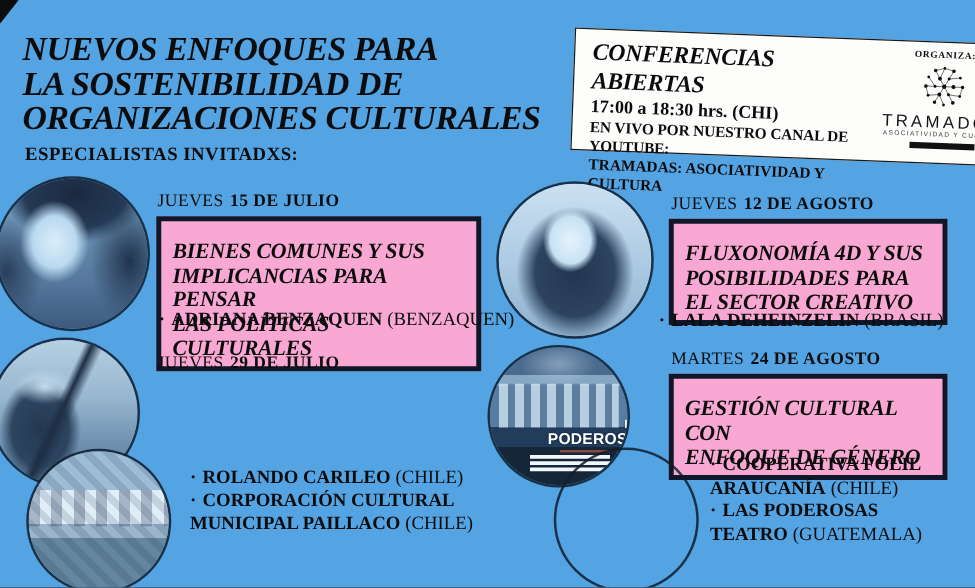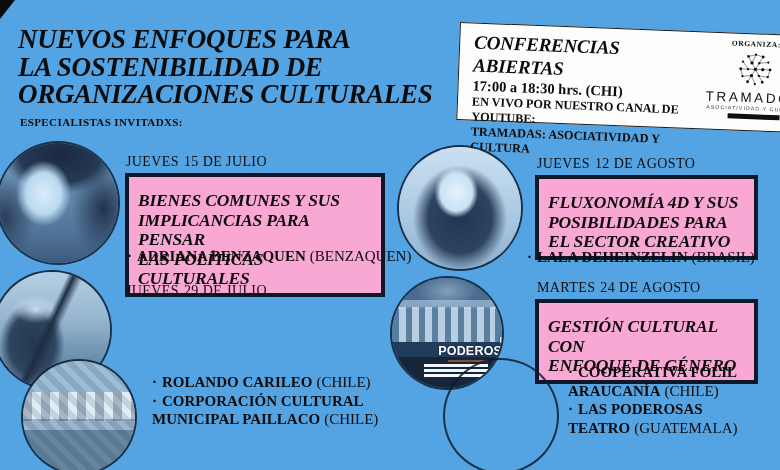--- a/index.html
+++ b/index.html
@@ -14,21 +14,21 @@
   
   .corner-mark{left:0;top:0;width:15px;height:19px;background:#0c0c0c;
     clip-path:polygon(0 0,100% 0,0 100%);}
 
   
   .header{left:18px;top:26px;width:450px;}
   .poster-title{
     font-size:27px;line-height:27.5px;font-weight:bold;font-style:italic;
     letter-spacing:-0.3px;white-space:pre-line;margin:0;
   }
-  .poster-subtitle{margin-top:7px;margin-left:2px;font-size:11px;font-weight:bold;letter-spacing:.4px;}
+  .poster-subtitle{margin-top:7px;margin-left:2px;font-size:15px;font-weight:bold;letter-spacing:.4px;}
 
   
   .info-box{
     left:460px;top:22px;width:364px;height:96px;background:#fdfdfc;
     border:1.5px solid #1a1a1a;transform:rotate(2.2deg);transform-origin:0 0;
   }
   .info-text{position:absolute;left:14px;top:7px;width:238px;}
   .conf-title{font-size:19px;line-height:23px;font-weight:bold;font-style:italic;letter-spacing:-0.2px;}
   .conf-time{font-size:14.5px;line-height:18px;font-weight:bold;}
   .conf-live{font-size:12.3px;line-height:15px;font-weight:bold;letter-spacing:-0.1px;}
@@ -42,21 +42,21 @@
   }
   .logo-tagline{
     font-family:"Liberation Sans", sans-serif;font-size:5.2px;letter-spacing:1.1px;
     white-space:nowrap;width:130px;margin-left:-21px;text-align:center;color:#3a3a3a;
   }
   .logo-bar{width:52px;height:5px;background:#111;margin:3px auto 0;}
 
   
   .date-line{font-size:14px;line-height:16px;letter-spacing:.4px;white-space:nowrap;}
   .date-line .day{margin-right:5px;font-weight:normal;}
-  .date-line .drest{font-weight:normal;text-align:center;}
+  .date-line .drest{font-weight:bold;text-align:center;}
   .title-box{
     background:#f9a8d4;border:4px solid #0f172a;box-sizing:border-box;
     padding:14px 9px 4px;
   }
   .box-title{
     font-size:17.5px;line-height:19.5px;font-weight:bold;font-style:italic;
     letter-spacing:-0.2px;white-space:pre-line;
   }
   .speakers{font-size:15px;line-height:18.5px;}
   .speaker{margin:0;}

